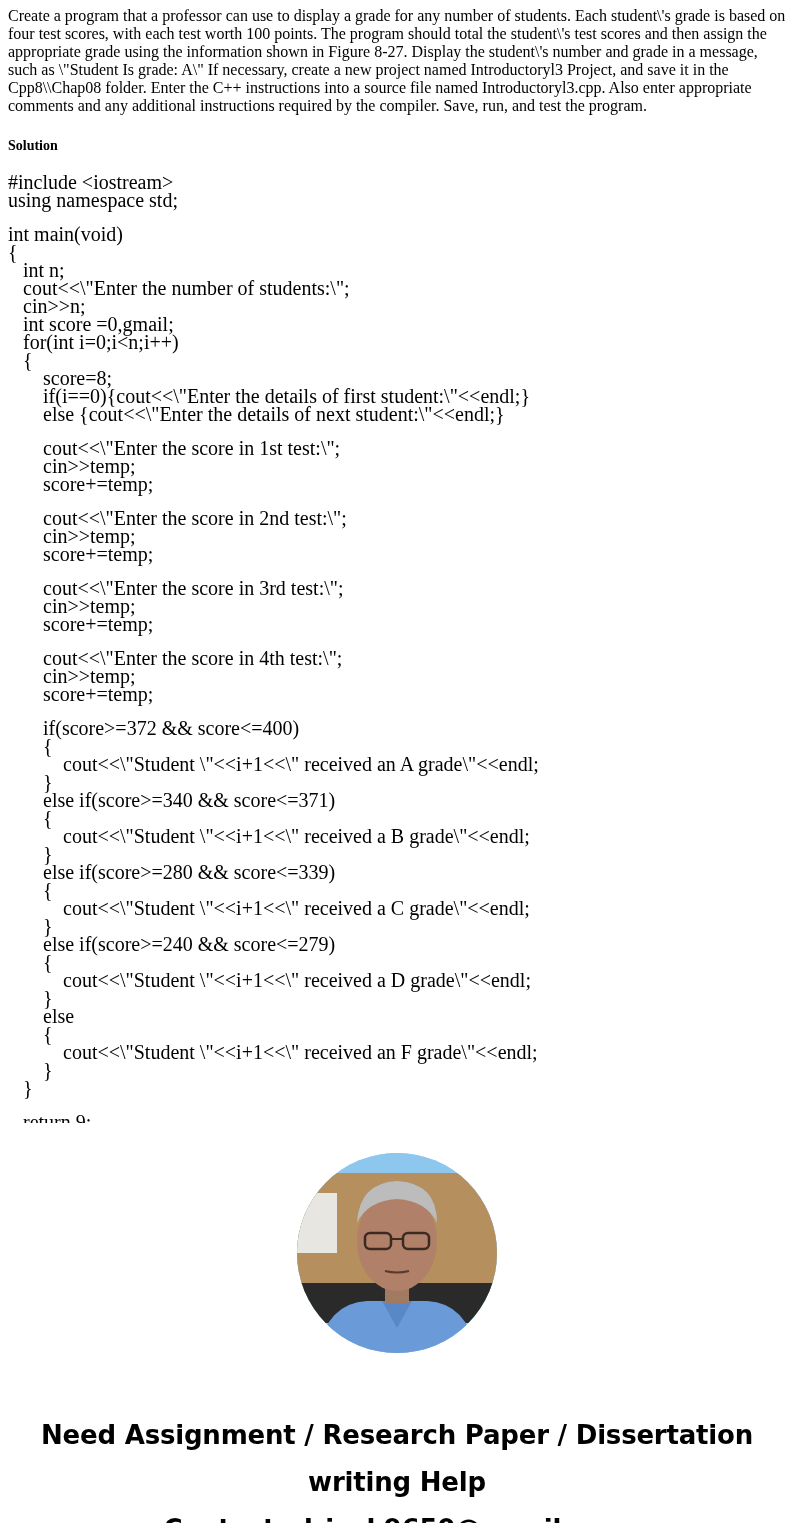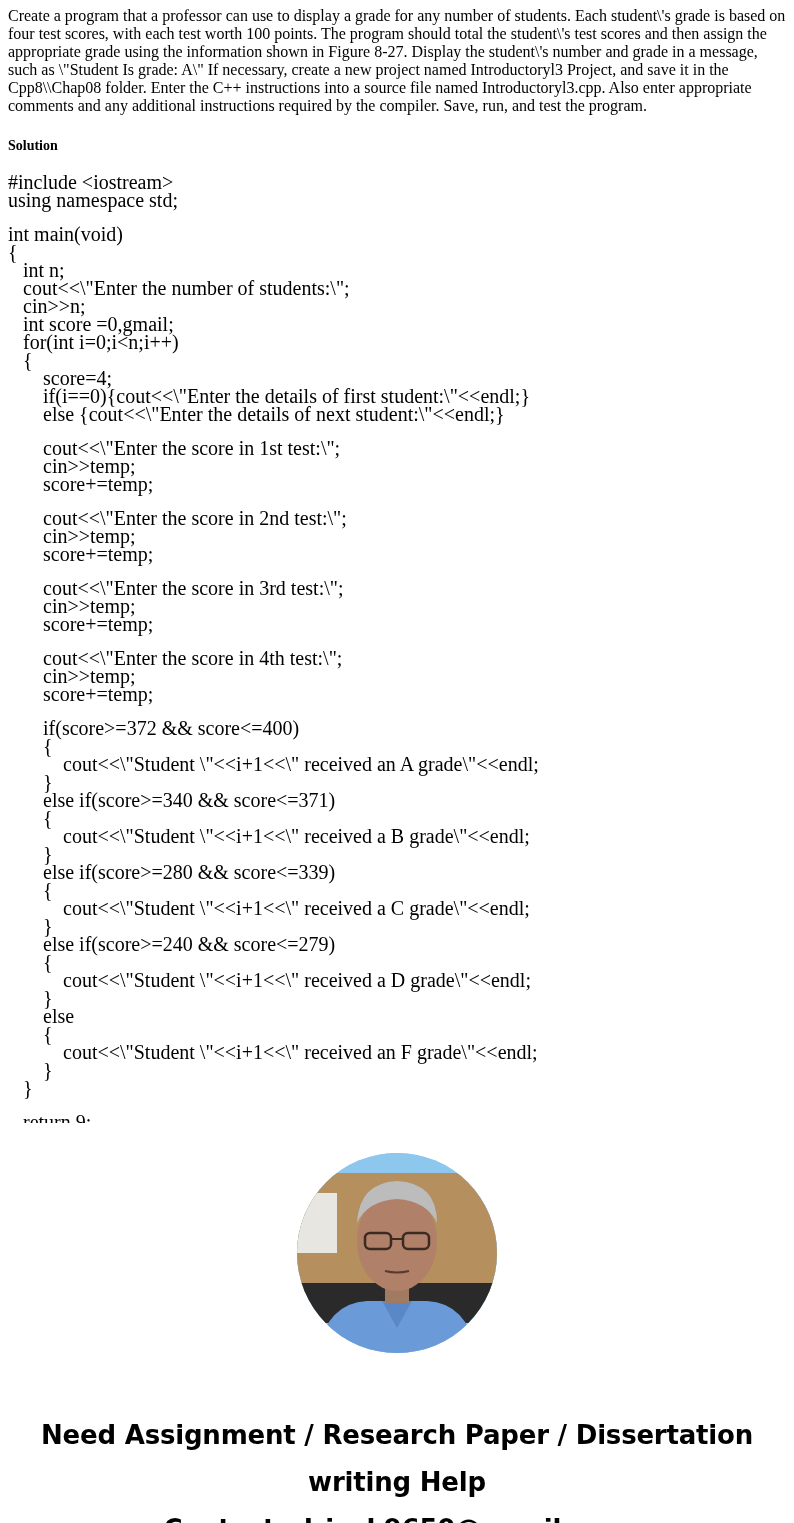--- a/index.html
+++ b/index.html
@@ -80,21 +80,21 @@
     <div class="code-line">using namespace std;</div>
     <div class="code-line blank"></div>
     <div class="code-line">int main(void)</div>
     <div class="code-line">{</div>
     <div class="code-line">   int n;</div>
     <div class="code-line">   cout&lt;&lt;\"Enter the number of students:\";</div>
     <div class="code-line">   cin&gt;&gt;n;</div>
     <div class="code-line">   int score =0,gmail;</div>
     <div class="code-line">   for(int i=0;i&lt;n;i++)</div>
     <div class="code-line">   {</div>
-    <div class="code-line">       score=4;</div>
+    <div class="code-line">       score=8;</div>
     <div class="code-line">       if(i==0){cout&lt;&lt;\"Enter the details of first student:\"&lt;&lt;endl;}</div>
     <div class="code-line">       else {cout&lt;&lt;\"Enter the details of next student:\"&lt;&lt;endl;}</div>
     <div class="code-line blank"></div>
     <div class="code-line">       cout&lt;&lt;\"Enter the score in 1st test:\";</div>
     <div class="code-line">       cin&gt;&gt;temp;</div>
     <div class="code-line">       score+=temp;</div>
     <div class="code-line blank"></div>
     <div class="code-line">       cout&lt;&lt;\"Enter the score in 2nd test:\";</div>
     <div class="code-line">       cin&gt;&gt;temp;</div>
     <div class="code-line">       score+=temp;</div>

